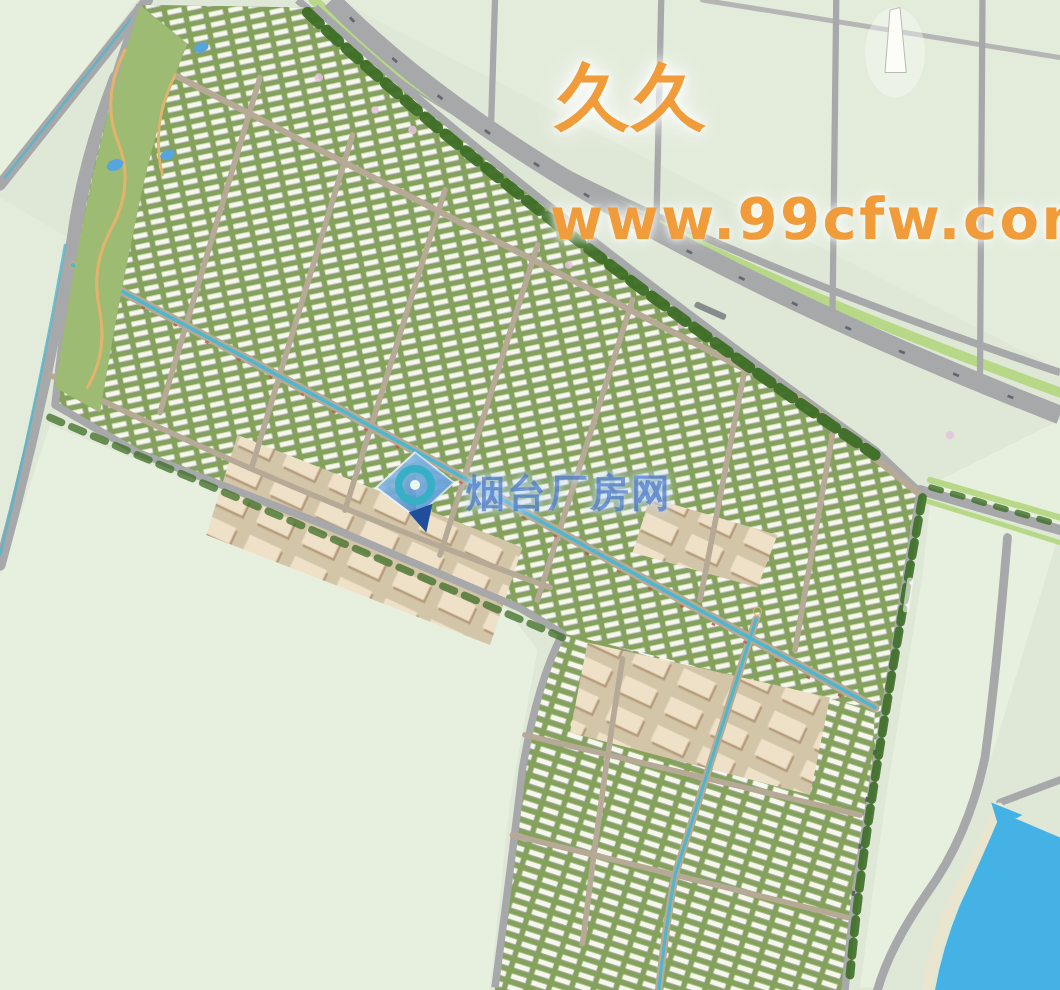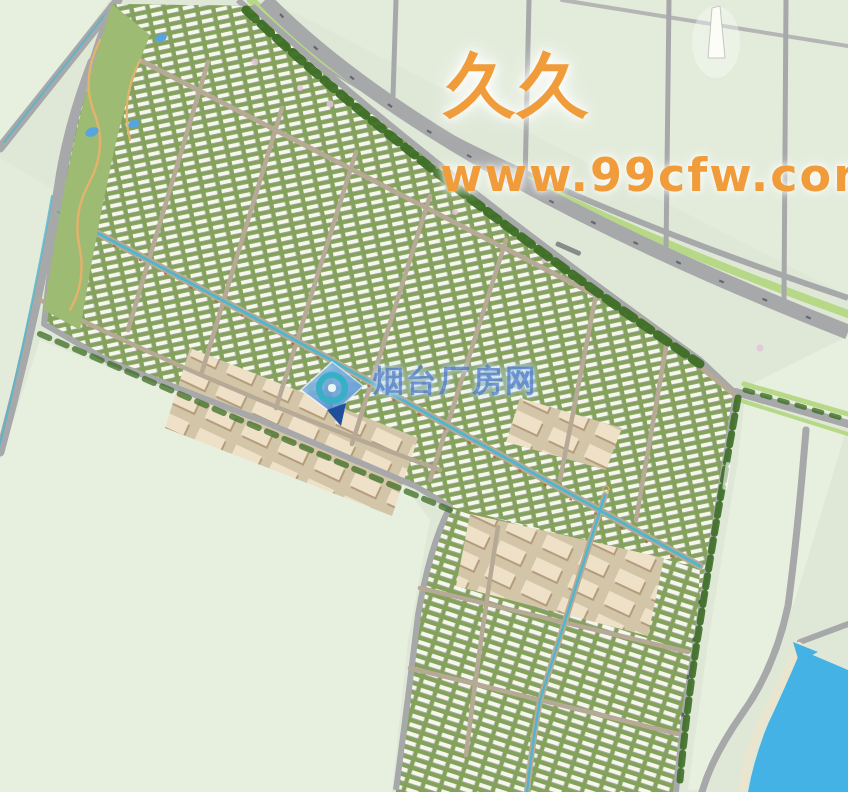--- a/index.html
+++ b/index.html
@@ -35,35 +35,35 @@
   .car-red{stroke:var(--car-red);fill:none}
   .car-dark{stroke:var(--car-dark);fill:none}
   .flower{fill:#e5c3de;opacity:.85}
   .tower{fill:#fdfdf8;stroke:#b8bab6;stroke-width:.8}
   .halo{fill:rgba(255,255,255,.35)}
   .label-smudge-dark{fill:rgba(62,64,74,.55)}
   .label-smudge-light{fill:rgba(255,255,255,.6)}
   
   .wm-main{
     position:absolute;left:444px;top:44px;width:400px;display:flex;
-    font-weight:bold;font-size:72px;line-height:1.15;letter-spacing:1px;white-space:nowrap;
+    font-weight:bold;font-size:60px;line-height:1.15;letter-spacing:1px;white-space:nowrap;
     text-shadow:0 0 8px #fff,0 0 16px #fff,0 0 26px rgba(255,255,255,.85);
     pointer-events:none;
     text-align:center;
   }
   .wm-main .orange{color:var(--wm-orange)}
   .wm-main .dark{color:var(--wm-dark)}
   .wm-url{
     position:absolute;left:440px;top:148px;width:404px;text-align:center;
     font-weight:bold;font-size:46px;letter-spacing:2px;color:var(--wm-orange);
     text-shadow:0 0 6px rgba(255,255,255,.9),0 0 14px rgba(255,255,255,.8);
     pointer-events:none;white-space:nowrap;
   }
   .wm-sub{
-    position:absolute;left:299px;top:360px;display:flex;align-items:flex-start;gap:8px;
+    position:absolute;left:299px;top:360px;display:flex;align-items:center;gap:8px;
     pointer-events:none;
   }
   .wm-sub .txt{
     font-weight:bold;font-size:31px;letter-spacing:2px;white-space:nowrap;
     color:var(--wm-blue);
     text-shadow:0 0 5px var(--wm-blue-glow),0 0 10px rgba(210,230,255,.7);
   }
 </style>
 </head>
 <body>

